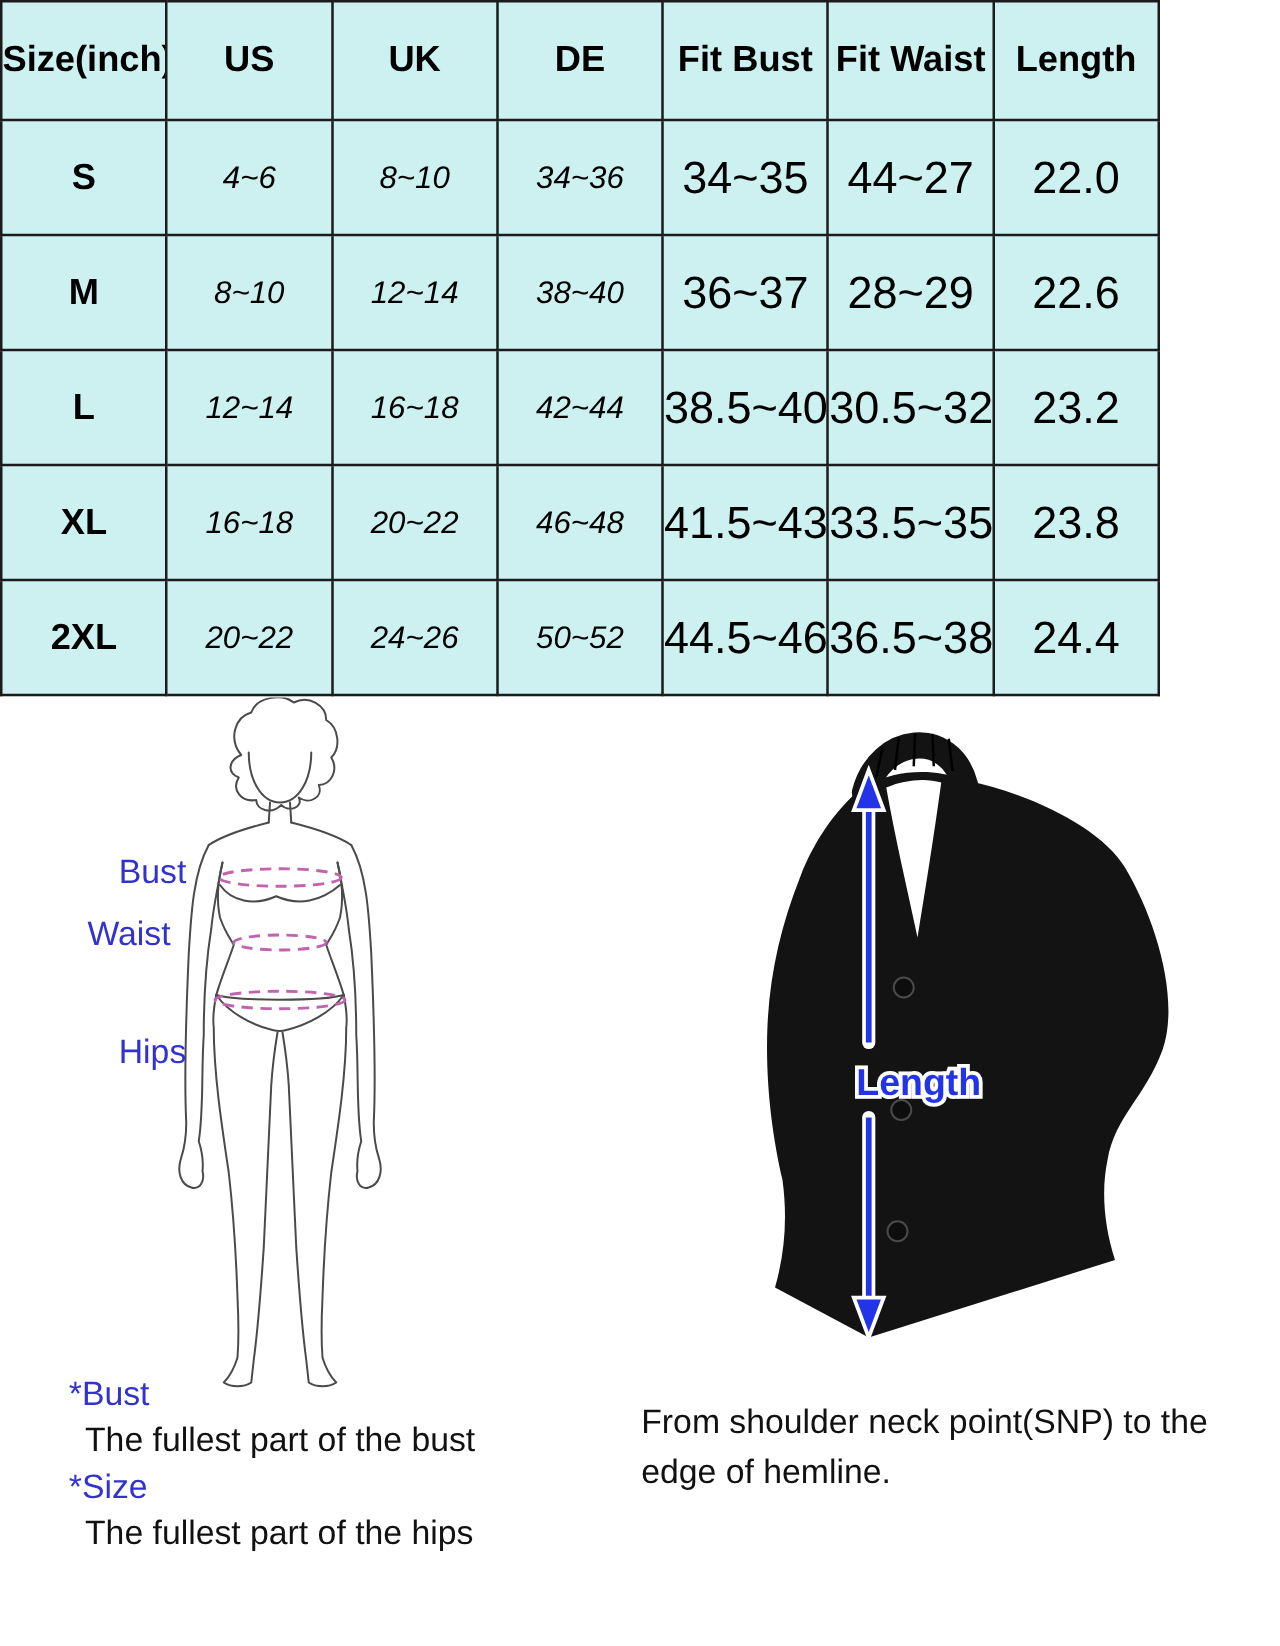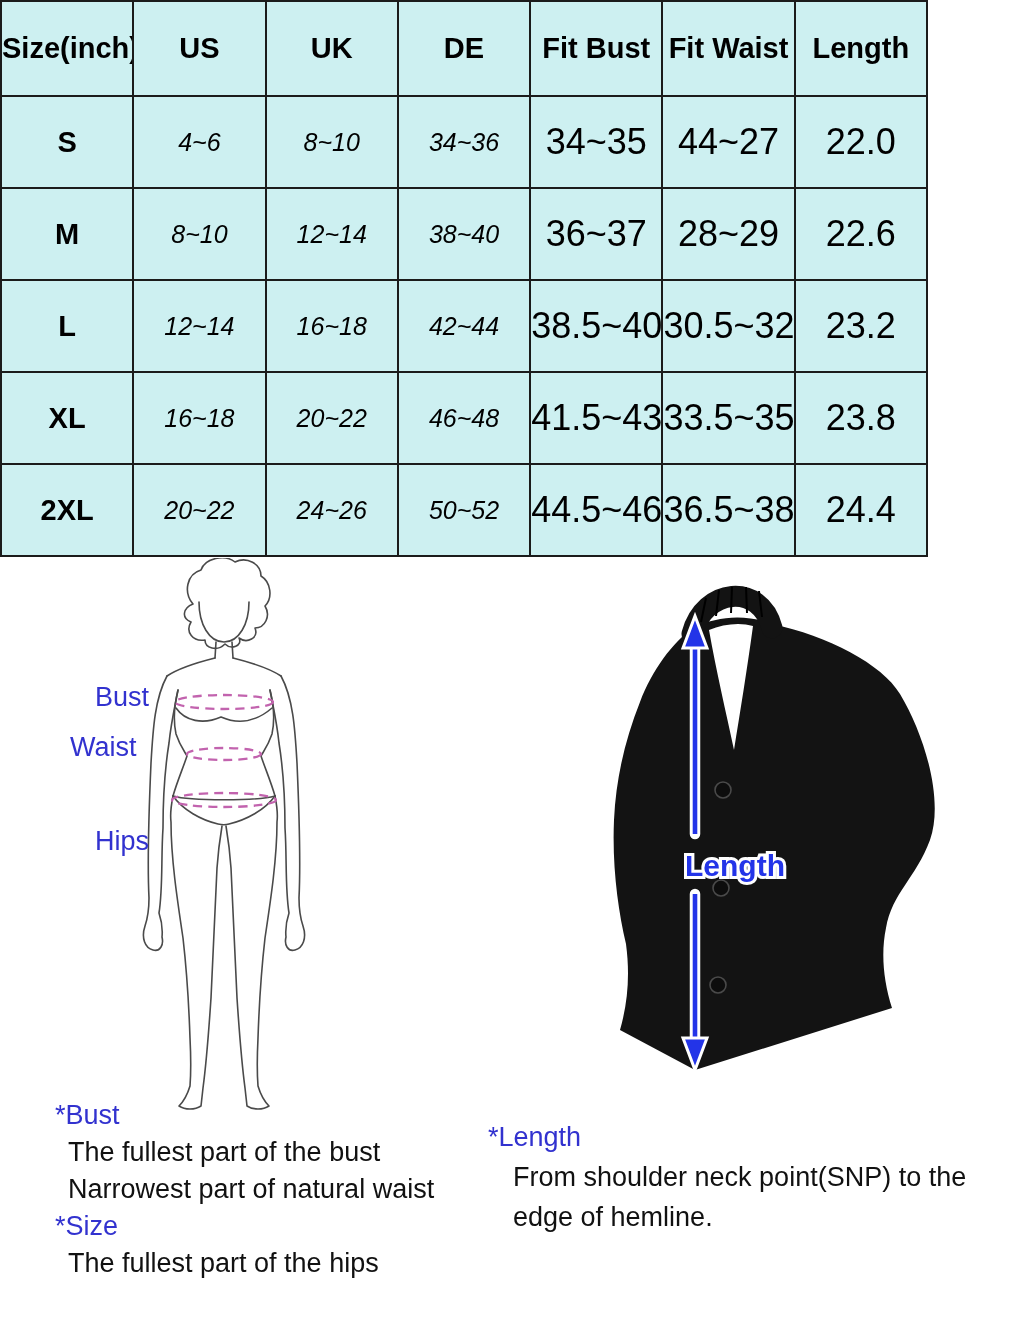--- a/index.html
+++ b/index.html
@@ -188,21 +188,19 @@
   <line class="arrow-line" x1="115" y1="316" x2="115" y2="466"></line>
   <polygon class="arrow-head" points="115,38 103,70 127,70"></polygon>
   <polygon class="arrow-head" points="115,492 103,460 127,460"></polygon>
 
   <text class="len-text" x="155" y="298" text-anchor="middle">Length</text>
 </svg>
 
 <div class="defs" style="left:55px;top:1097px;">
   <div class="term">*Bust</div>
   <div class="desc">The fullest part of the bust</div>
-  <div class="desc">Narrowest part of natural waist</div>
   <div class="term">*Size</div>
   <div class="desc">The fullest part of the hips</div>
 </div>
 
 <div class="defs defs-right" style="left:488px;top:1117px;">
-  <div class="term">*Length</div>
   <div class="desc">From shoulder neck point(SNP) to the edge of hemline.</div>
 </div>
 
 </body></html>

